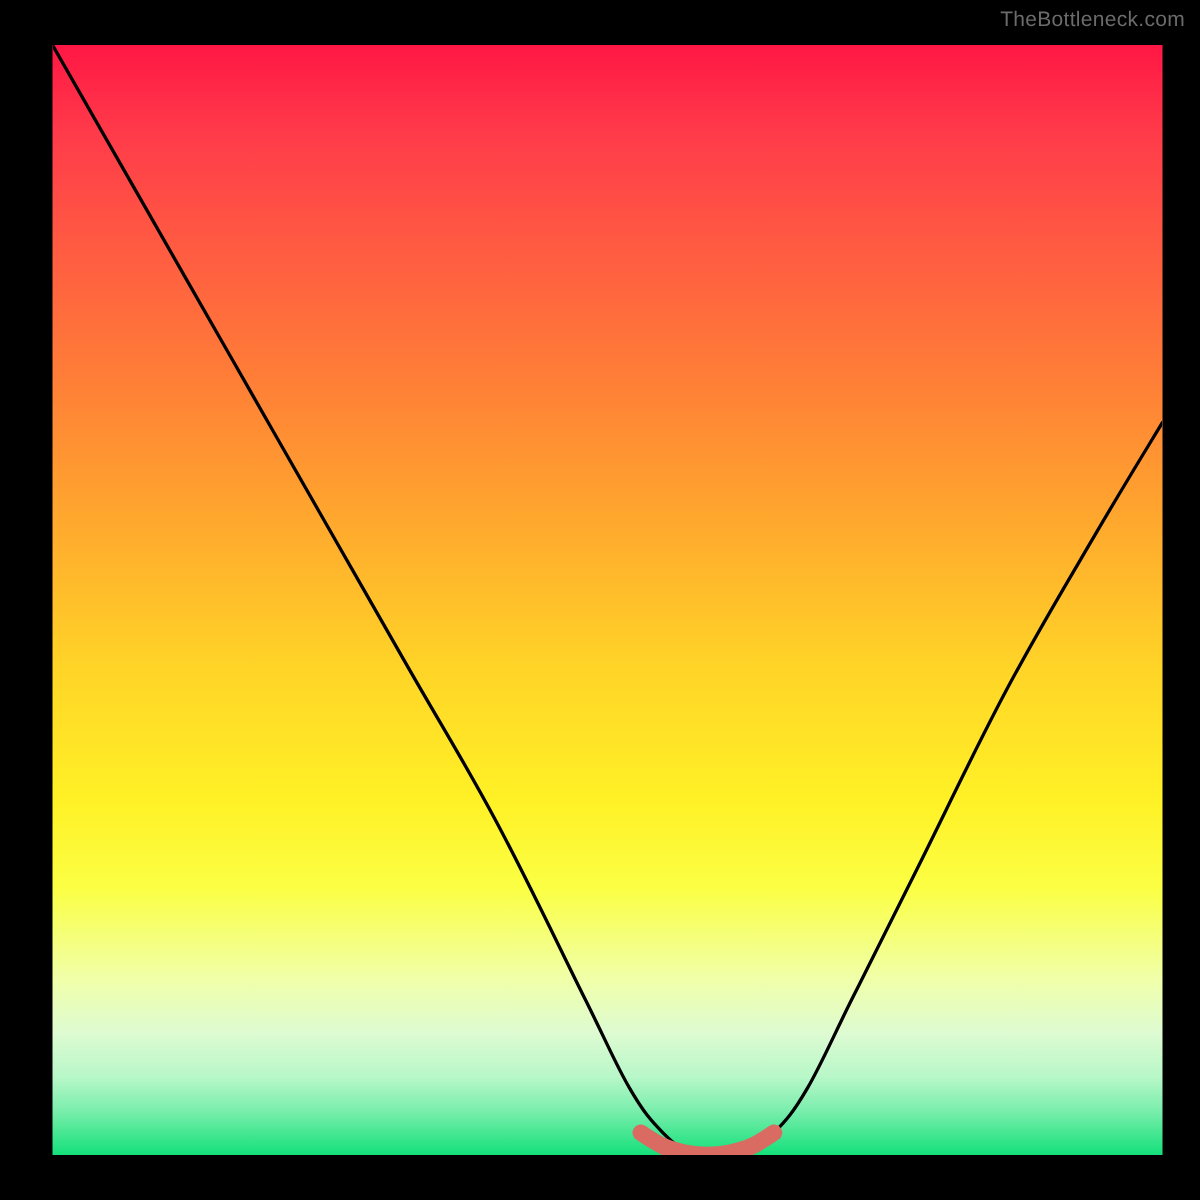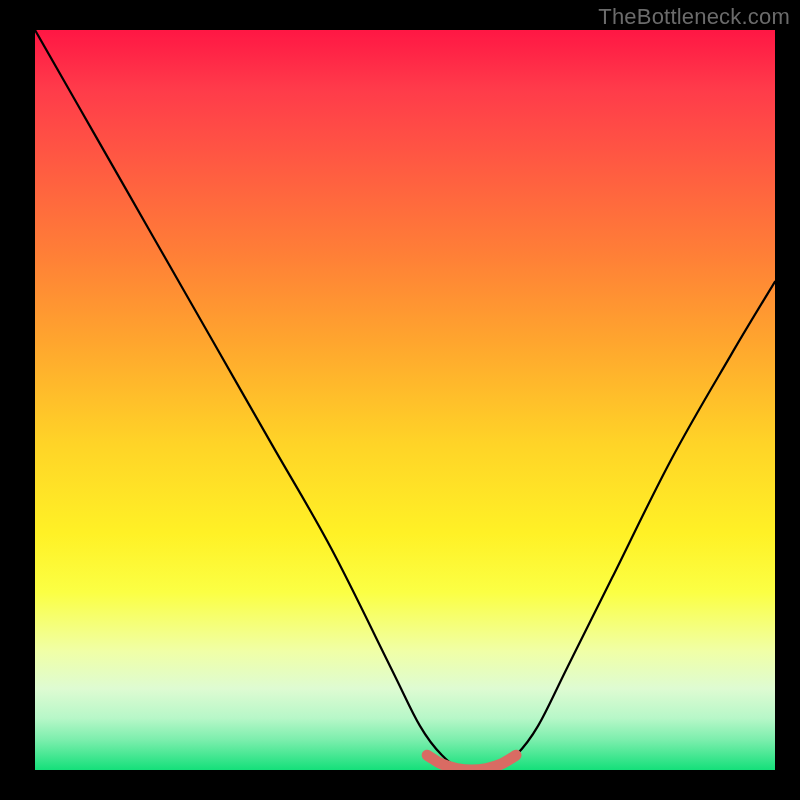--- a/index.html
+++ b/index.html
@@ -15,21 +15,21 @@
     position: relative;
     width: 800px;
     height: 800px;
     background: #000;
   }
   .watermark {
     position: absolute;
     top: 4px;
     right: 10px;
     color: #6b6b6b;
-    font-size: 22px;
+    font-size: 14px;
     font-weight: 500;
     letter-spacing: 0.2px;
     z-index: 5;
   }
   .plot-region {
     position: absolute;
     left: 35px;
     top: 30px;
     width: 740px;
     height: 740px;

